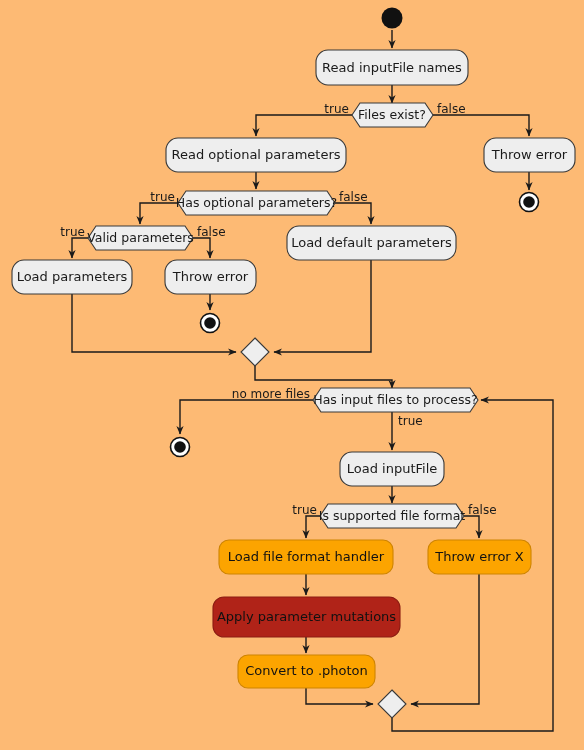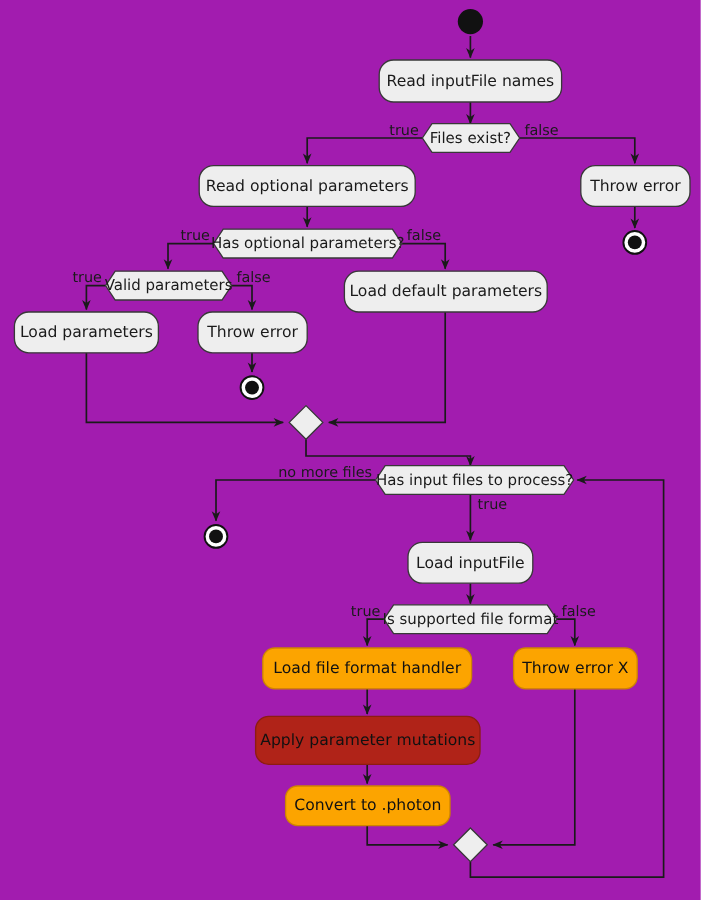--- a/index.html
+++ b/index.html
@@ -4,21 +4,21 @@
 <style>
   html, body {
     margin: 0;
     padding: 0;
     background: #ffffff;
   }
   #diagram-root {
     position: relative;
     width: 584px;
     height: 750px;
-    background: #a21caf;
+    background: #fdba74;
     overflow: hidden;
     font-family: "DejaVu Sans", sans-serif;
   }
   svg#activity-diagram {
     display: block;
     width: 584px;
     height: 750px;
   }
   .node-shape {
     stroke: #383838;

